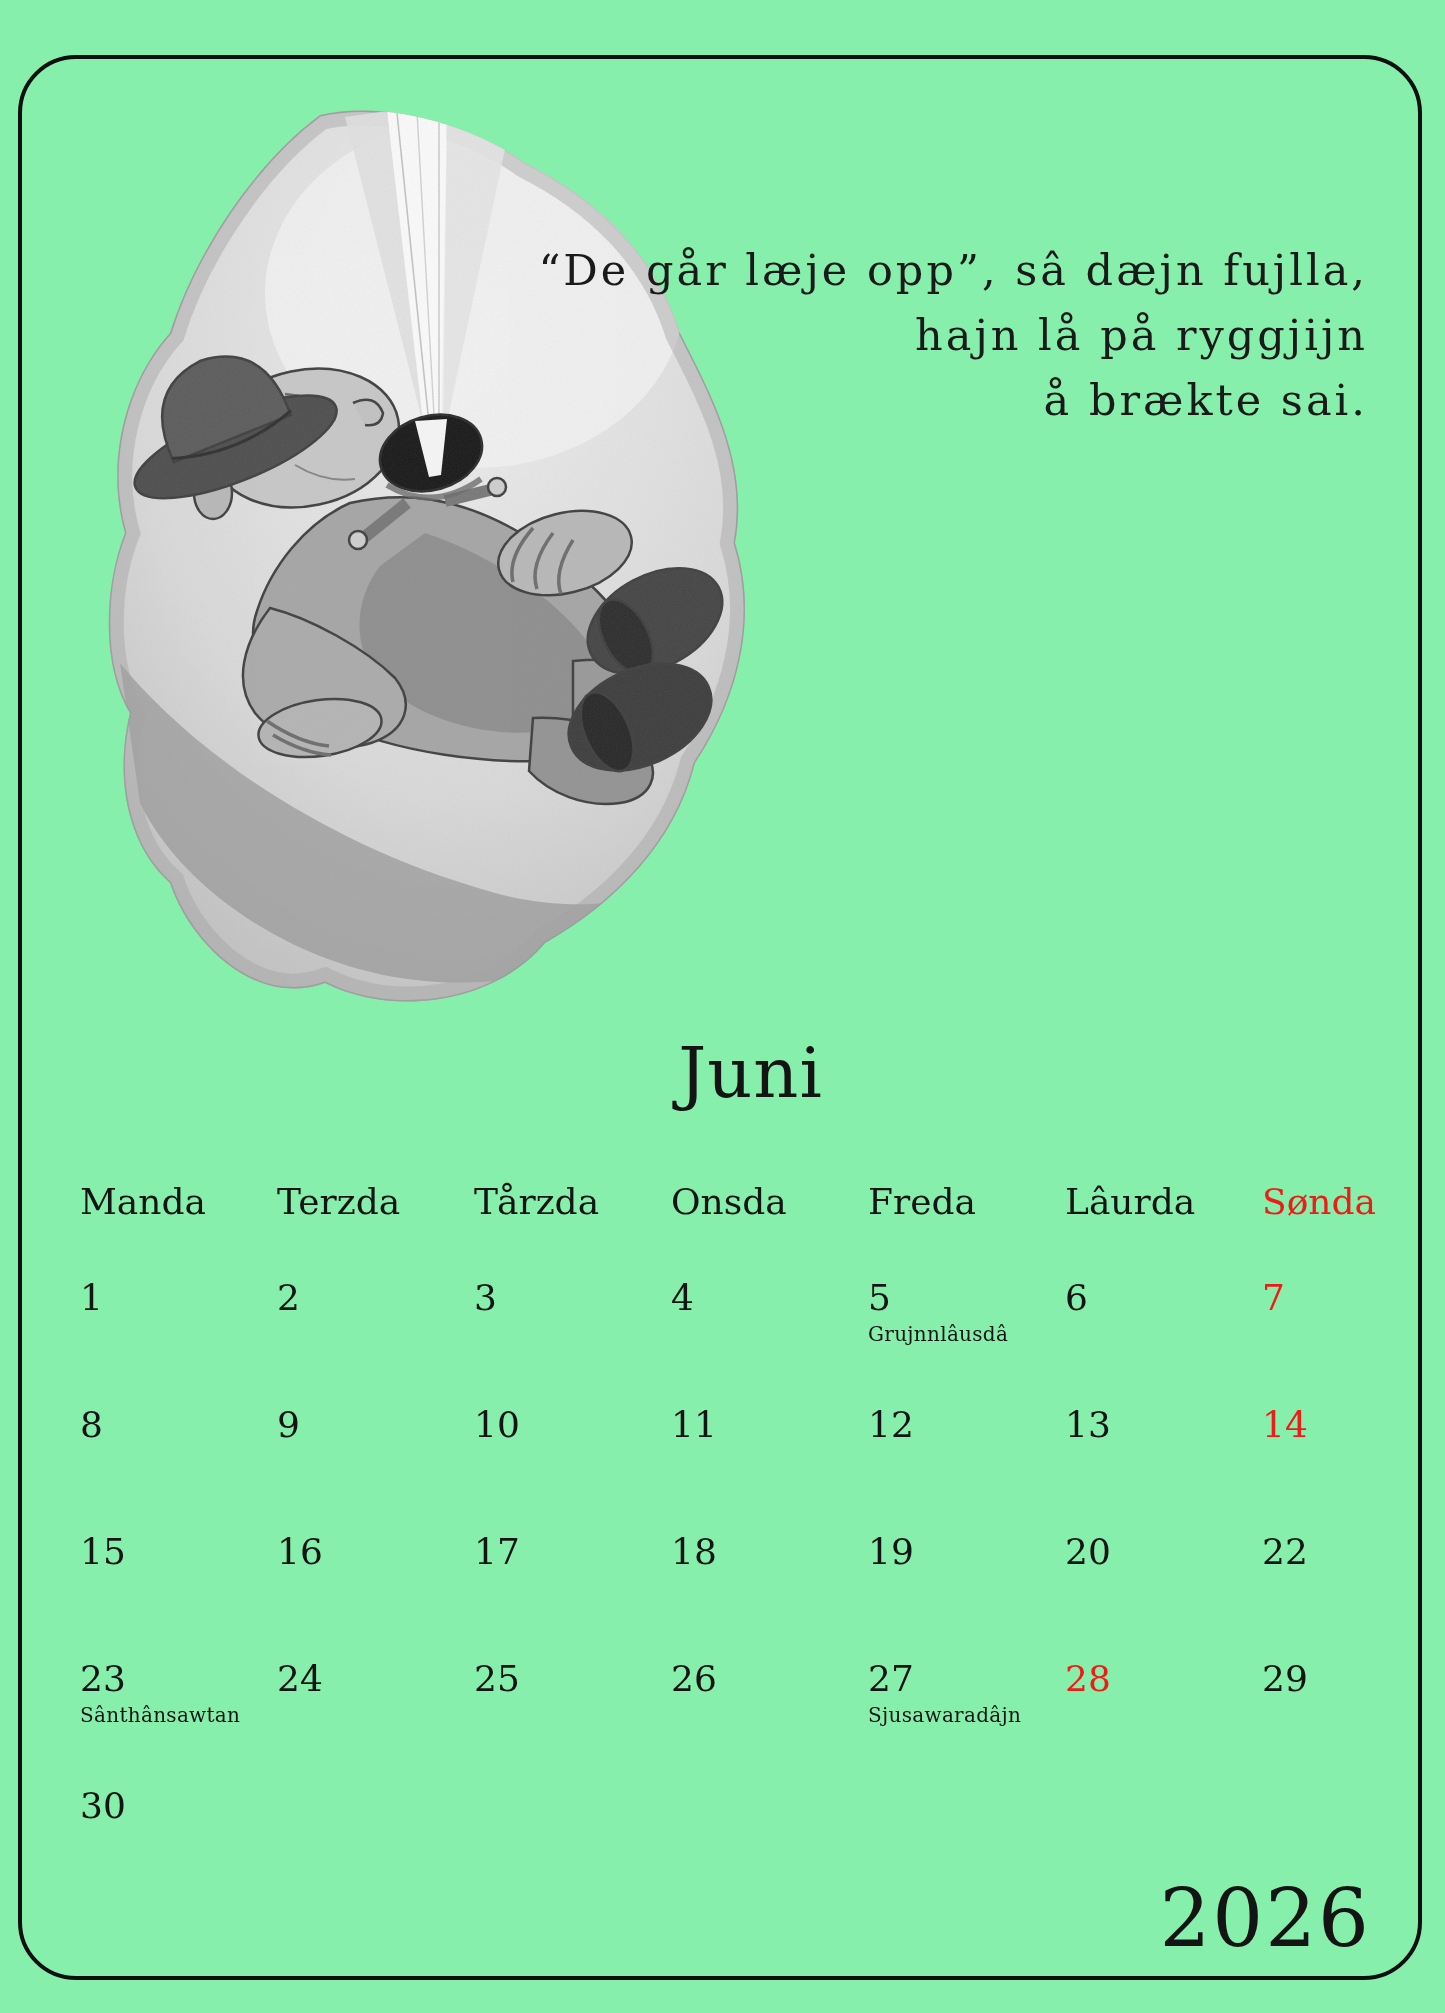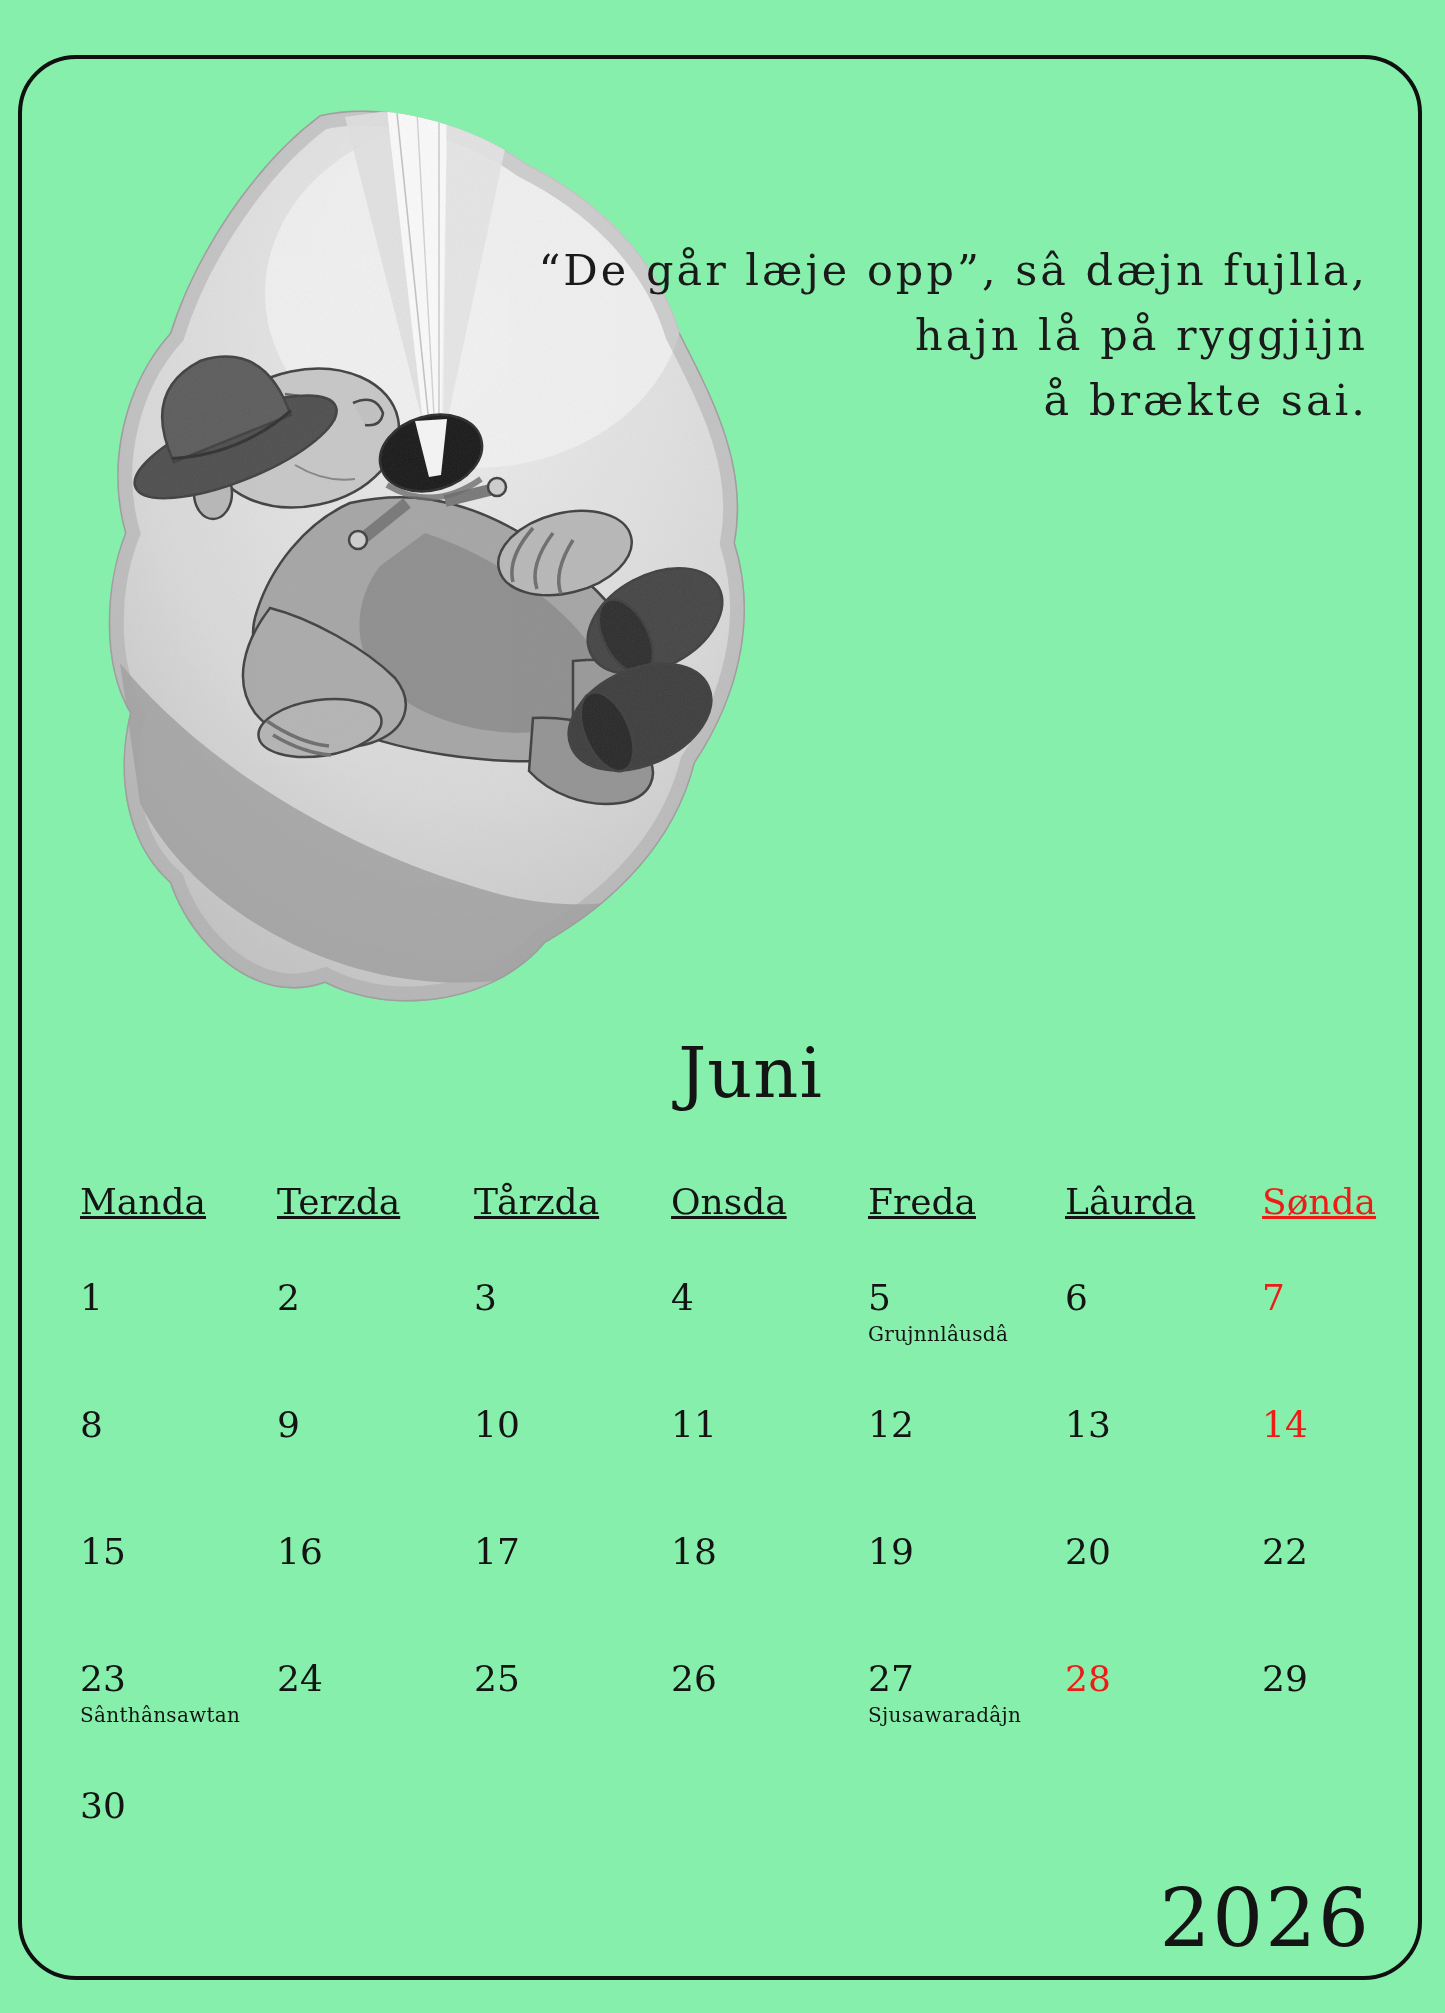--- a/index.html
+++ b/index.html
@@ -21,21 +21,21 @@
   }
   .month-title {
     position:absolute; top:1032px; left:0; width:100%; text-align:center;
     font-size:70px; font-weight:normal; margin:0; letter-spacing:1px;padding-left:28px;
   }
   .grid {
     position:absolute; left:80px; top:1180px; width:1292px;
     display:grid; grid-template-columns:repeat(6,197px) 1fr;
     grid-template-rows:96px repeat(5,127px);
   }
-  .weekday { font-size:36px; line-height:44px;text-decoration:underline; }
+  .weekday { font-size:36px; line-height:44px; }
   .cell   { font-size:36px; line-height:44px; }
   .num    { font-size:36px; line-height:44px; }
   .note   { font-size:20px; line-height:24px; margin-top:2px; letter-spacing:0.3px; }
   .sun    { color:var(--red); }
   .year-label {
     position:absolute; right:74px; bottom:48px;
     font-size:80px; letter-spacing:2px;
   }
 </style>
 </head>

